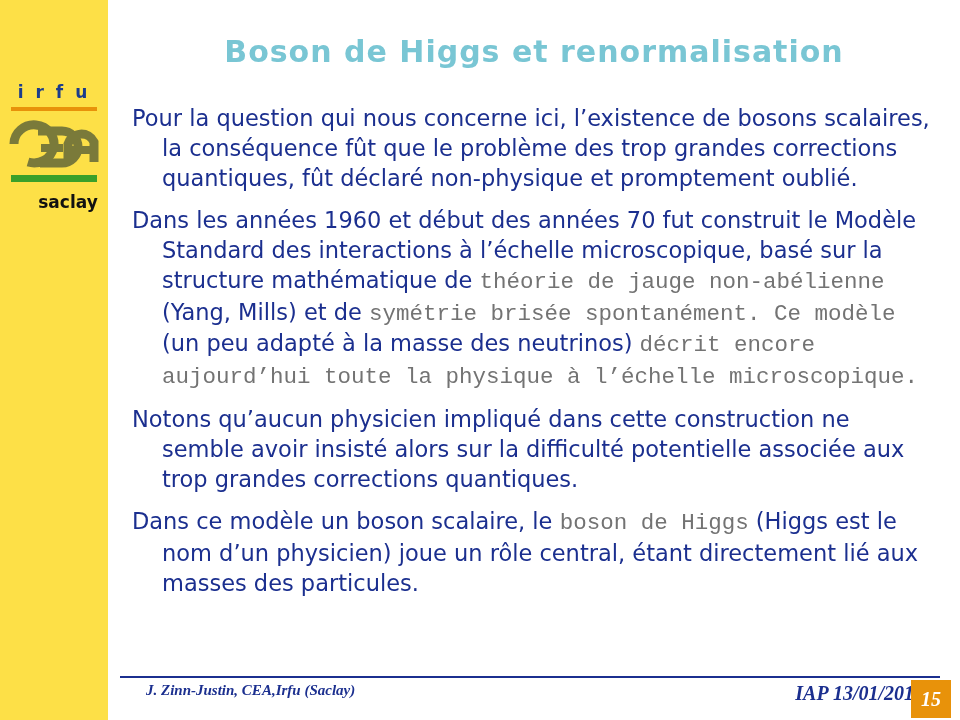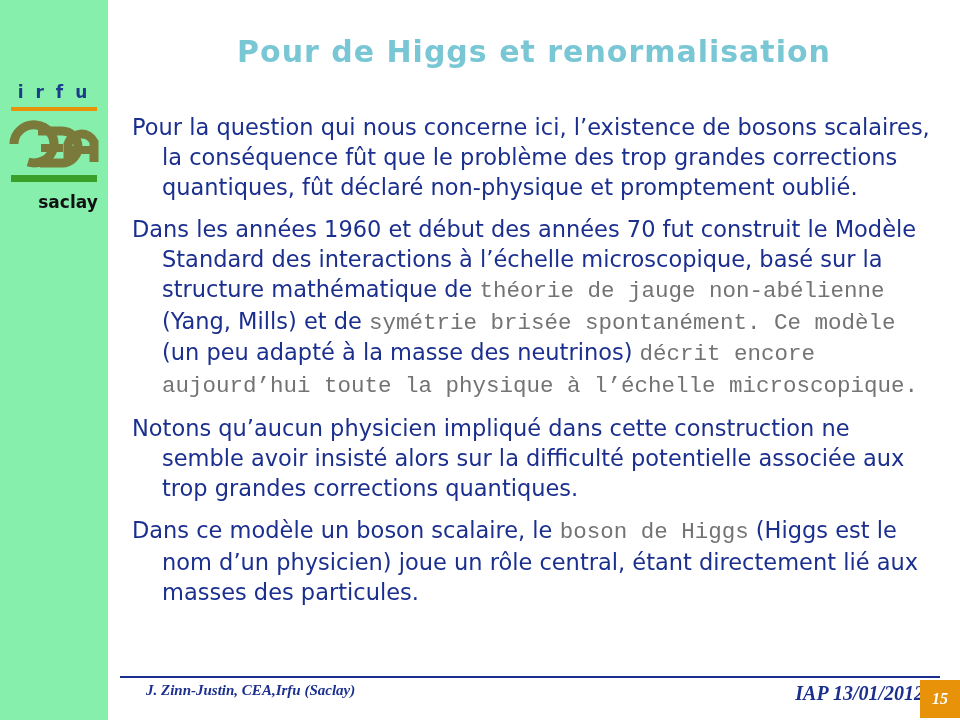--- a/index.html
+++ b/index.html
@@ -19,21 +19,21 @@
     height: 720px;
     background: #ffffff;
   }
   
   .sidebar {
     position: absolute;
     left: 0;
     top: 0;
     width: 108px;
     height: 720px;
-    background: #86efac;
+    background: #fde047;
     box-sizing: border-box;
   }
   .sidebar-inner {
     position: absolute;
     left: 0;
     top: 84px;
     width: 108px;
     text-align: center;
   }
   .irfu-text {
@@ -95,21 +95,21 @@
     position: absolute;
     left: 24px;
     top: 104px;
     width: 806px;
     color: #1b2f8f;
     font-family: "DejaVu Sans", sans-serif;
     font-size: 22.5px;
     line-height: 1.33;
   }
   .para {
-    margin: 9px 0 12px 0;
+    margin: 0 0 12px 0;
     padding-left: 30px;
     text-indent: -30px;
   }
   .para:last-child { margin-bottom: 0; }
   .hl {
     color: #737373;
     font-family: Liberation Mono, monospace;
   }
   
   .footer-rule {
@@ -135,30 +135,30 @@
     right: 36px;
     top: 682px;
     font-family: "Liberation Serif", serif;
     font-style: italic;
     font-weight: bold;
     font-size: 20px;
     color: #1b2f8f;
   }
   .page-badge {
     position: absolute;
-    right: 0;
+    right: 9px;
     top: 680px;
     width: 40px;
     height: 38px;
     background: #e8920a;
     color: #ffffff;
     font-family: "Liberation Serif", serif;
     font-weight: bold;
     font-style: italic;
-    font-size: 16px;
+    font-size: 20px;
     display: flex;
     align-items: center;
     justify-content: center;
   }
 </style>
 </head>
 <body>
 
 <div class="slide">
 
@@ -174,21 +174,21 @@
           <path d="M33,29 h22" stroke="#7a7a3a" stroke-width="8" fill="none"></path>
           <path d="M62,31 h24" stroke="#7a7a3a" stroke-width="8" fill="none"></path>
         </svg>
       </div>
       <div class="rule-green"></div>
       <div class="saclay-text">saclay</div>
     </div>
   </div>
 
   <div class="content">
-    <div class="slide-title">Pour de Higgs et renormalisation</div>
+    <div class="slide-title">Boson de Higgs et renormalisation</div>
     <div class="body-block">
         <div class="para"><span>Pour la question qui nous concerne ici, l’existence de bosons scalaires, la conséquence fût que le problème des trop grandes corrections quantiques, fût déclaré non-physique et promptement oublié.</span></div>
         <div class="para"><span>Dans les années 1960 et début des années 70 fut construit le Modèle Standard des interactions à l’échelle microscopique, basé sur la structure mathématique de </span><span class="hl">théorie de jauge non-abélienne</span><span> (Yang, Mills) et de </span><span class="hl">symétrie brisée spontanément. Ce modèle</span><span> (un peu adapté à la masse des neutrinos) </span><span class="hl">décrit encore aujourd’hui toute la physique à l’échelle microscopique.</span></div>
         <div class="para"><span>Notons qu’aucun physicien impliqué dans cette construction ne semble avoir insisté alors sur la difficulté potentielle associée aux trop grandes corrections quantiques.</span></div>
         <div class="para"><span>Dans ce modèle un boson scalaire, le </span><span class="hl">boson de Higgs</span><span> (Higgs est le nom d’un physicien) joue un rôle central, étant directement lié aux masses des particules.</span></div>
       </div>
   </div>
 
   <div class="footer-rule"></div>
   <div class="footer-left">J. Zinn-Justin, CEA,Irfu (Saclay)</div>

